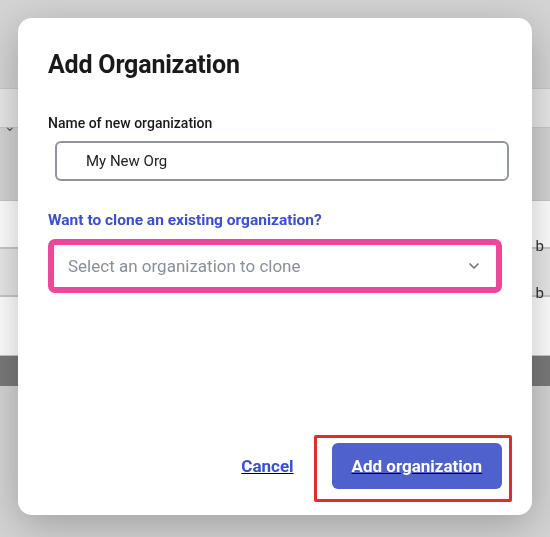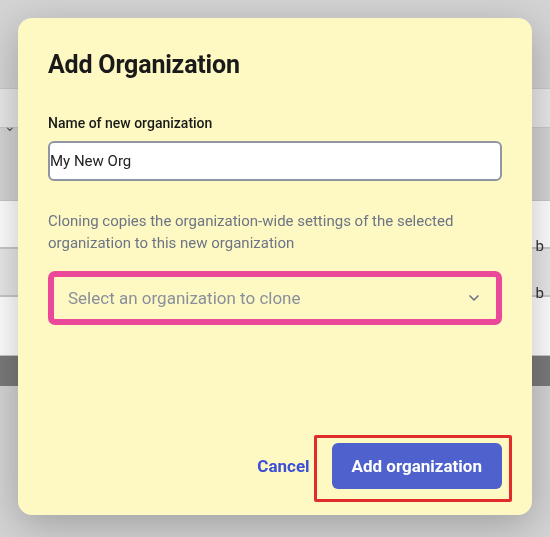--- a/index.html
+++ b/index.html
@@ -48,21 +48,21 @@
       font-size: 15px;
     }
     .backdrop-b.b1 { top: 237px; }
     .backdrop-b.b2 { top: 284px; }
     .modal {
       position: absolute;
       left: 18px;
       right: 18px;
       top: 18px;
       bottom: 22px;
-      background: #fef9c3;
+      background: #ffffff;
       border-radius: 14px;
       box-shadow: 0 10px 40px rgba(0,0,0,0.25);
       padding: 32px 30px 26px 30px;
       display: flex;
       flex-direction: column;
     }
     .modal-title {
       font-size: 25px;
       font-weight: 700;
       color: #1a1a1a;
@@ -70,27 +70,28 @@
       letter-spacing: -0.2px;
     }
     .field-label {
       font-size: 14px;
       color: #1a1a1a;
       font-weight: 500;
       margin-bottom: 10px;
     }
     .text-input {
       width: 100%;
-      padding: 9px 0;
+      padding: 9px 29px;
       font-size: 15px;
       border: 2px solid #8f95a3;
       border-radius: 6px;
       color: #222;
       outline: none;
       font-family: inherit;
+      margin-left: 7px;
     }
     .clone-section {
       margin-top: 30px;
     }
     .clone-link {
       font-size: 15.5px;
       font-weight: 700;
       color: #3a4fd6;
       margin-bottom: 10px;
       cursor: pointer;
@@ -117,22 +118,23 @@
     }
     .chevron-icon {
       width: 16px;
       height: 16px;
       flex-shrink: 0;
     }
     .footer {
       margin-top: auto;
       display: flex;
       justify-content: flex-end;
-      gap: 16px;
+      gap: 32px;
       padding-top: 24px;
+      text-decoration: underline;
     }
     .cancel-btn {
       background: none;
       border: none;
       font-size: 17px;
       font-weight: 700;
       color: #3a4fd6;
       cursor: pointer;
       font-family: inherit;
       padding: 10px 6px;
@@ -173,21 +175,21 @@
   <span class="backdrop-b b2">b</span>
 </div>
 
 <div class="modal">
   <h1 class="modal-title">Add Organization</h1>
 
   <label class="field-label">Name of new organization</label>
   <input type="text" class="text-input" value="My New Org" style="">
 
   <div class="clone-section">
-    <div class="clone-desc">Cloning copies the organization-wide settings of the selected organization to this new organization</div>
+    <div class="clone-link">Want to clone an existing organization?</div>
     <div class="select-wrap">
       <span class="select-placeholder">Select an organization to clone</span>
       <svg class="chevron-icon" viewBox="0 0 24 24" fill="none" stroke="#6c7486" stroke-width="2.5" stroke-linecap="round" stroke-linejoin="round">
         <polyline points="6 9 12 15 18 9"></polyline>
       </svg>
     </div>
   </div>
 
   <div class="footer">
     <button class="cancel-btn">Cancel</button>

